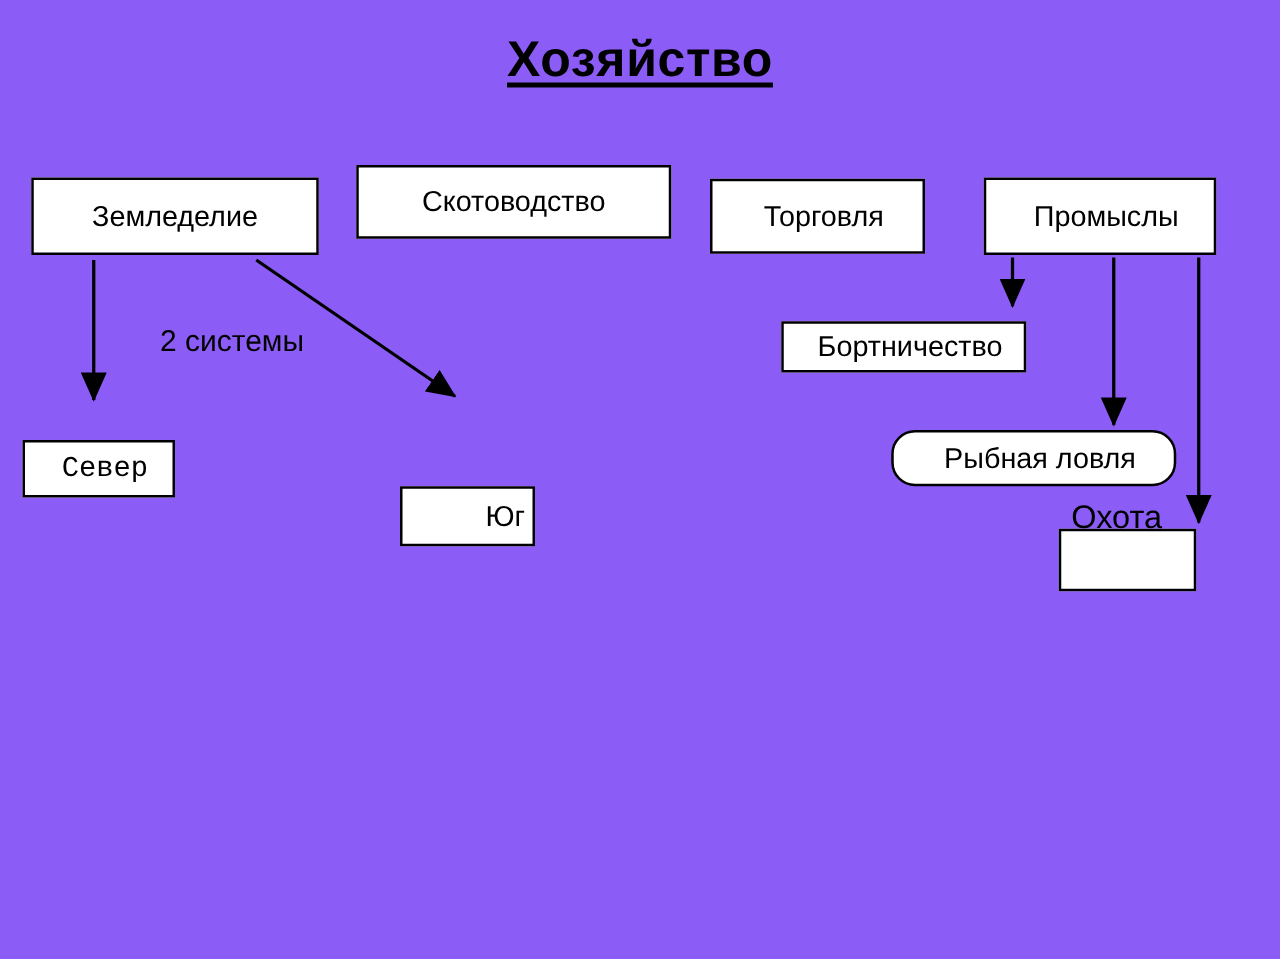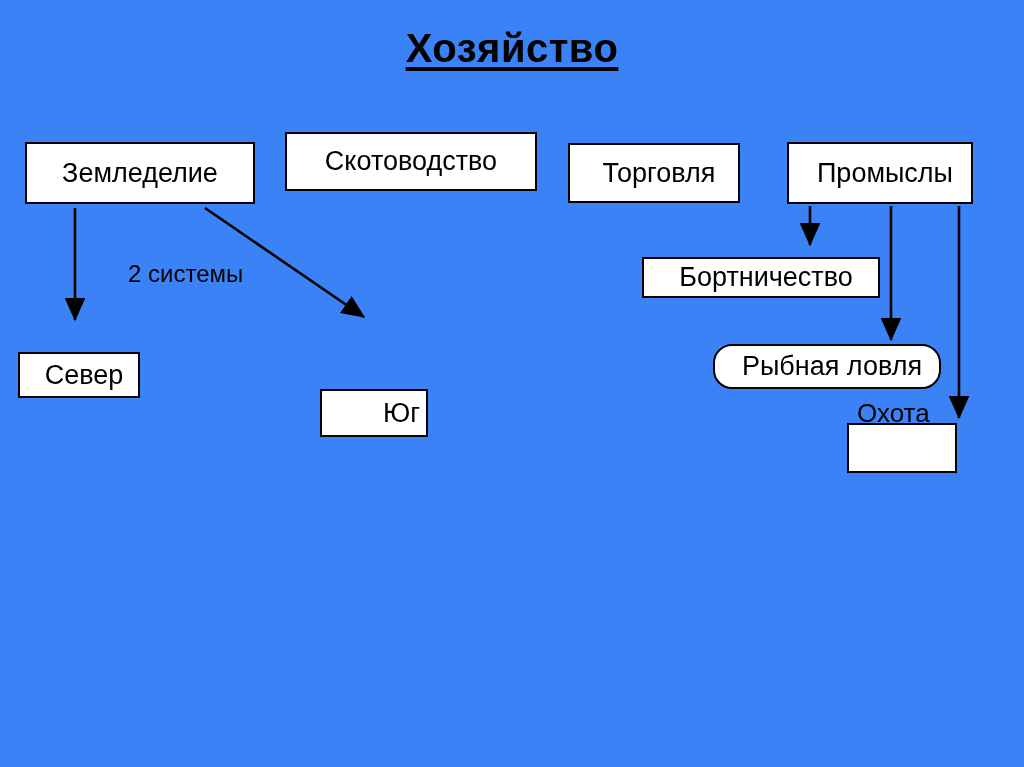--- a/index.html
+++ b/index.html
@@ -9,21 +9,21 @@
     background: #ffffff;
   }
   body {
     font-family: "Liberation Sans", sans-serif;
     color: #000000;
   }
   #slide {
     position: relative;
     width: 1024px;
     height: 767px;
-    background: #3b82f6;
+    background: #8b5cf6;
     overflow: hidden;
   }
   #title {
     position: absolute;
     left: 0;
     top: 26px;
     width: 1024px;
     text-align: center;
     font-size: 40px;
     font-weight: bold;
@@ -33,21 +33,21 @@
     text-decoration-thickness: 4px;
     white-space: nowrap;
   }
   .node {
     position: absolute;
     box-sizing: border-box;
     border: 2px solid #000000;
     background: #ffffff;
     display: flex;
     align-items: center;
-    font-size: 27px;
+    font-size: 23px;
     line-height: 1.05;
     white-space: nowrap;
   }
   .node.center { justify-content: center; }
   .node.left   { justify-content: center; }
   .node.right  { justify-content: flex-end; }
   .node .pad-l { padding-left: 10px; }
   .node .pad-r { padding-right: 6px; }
 
   .floating-label {
@@ -109,29 +109,29 @@
   <div class="node left" style="left:568px; top:143px; width:172px; height:60px;">
     <span class="pad-l">Торговля</span>
   </div>
 
   <div class="node left" style="left:787px; top:142px; width:186px; height:62px;">
     <span class="pad-l">Промыслы</span>
   </div>
 
   <div class="plain-label" style="left:128px; top:260px;">2 системы</div>
 
-  <div class="node left" style="left:625px; top:257px; width:238px; height:41px;margin-left:17px;">
+  <div class="node left" style="left:625px; top:257px; width:196px; height:41px;">
     <span class="pad-l">Бортничество</span>
   </div>
 
   <div class="node left" style="left:713px; top:344px; width:228px; height:45px;border-radius:19px;">
     <span class="pad-l">Рыбная ловля</span>
   </div>
 
-  <div class="node left" style="left:18px; top:352px; width:122px; height:46px;">
+  <div class="node left" style="left:18px; top:352px; width:122px; height:46px;font-family:Liberation Mono, monospace;">
     <span class="pad-l">Север</span>
   </div>
 
   <div class="node right" style="left:320px; top:348px; width:108px; height:48px;margin-top:41px;">
     <span class="pad-r">Юг</span>
   </div>
 
   <div class="node center" style="left:847px; top:423px; width:110px; height:50px;">
     <span></span>
   </div>

